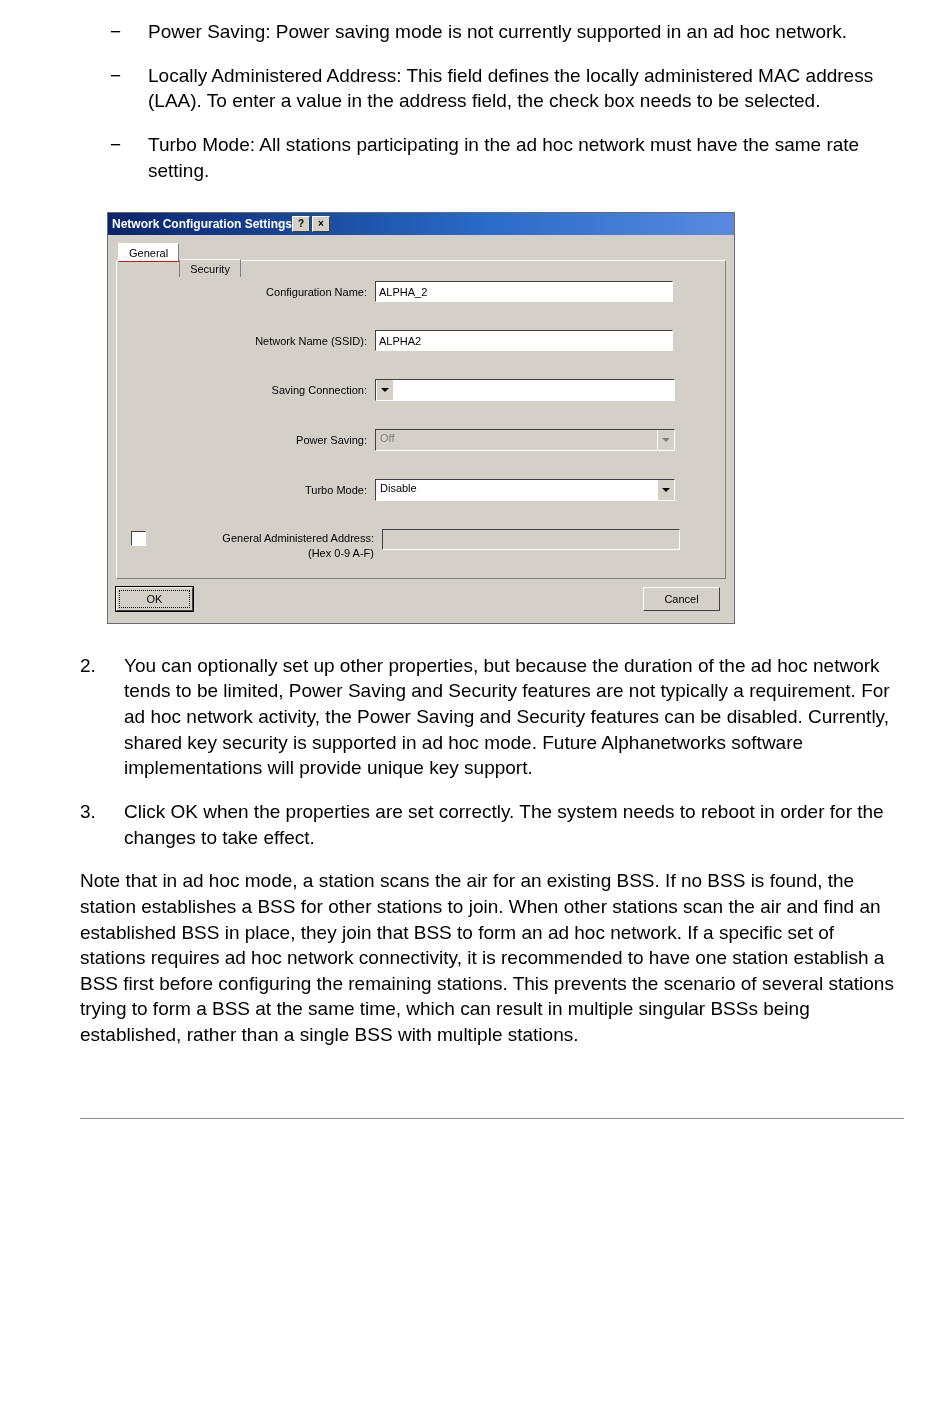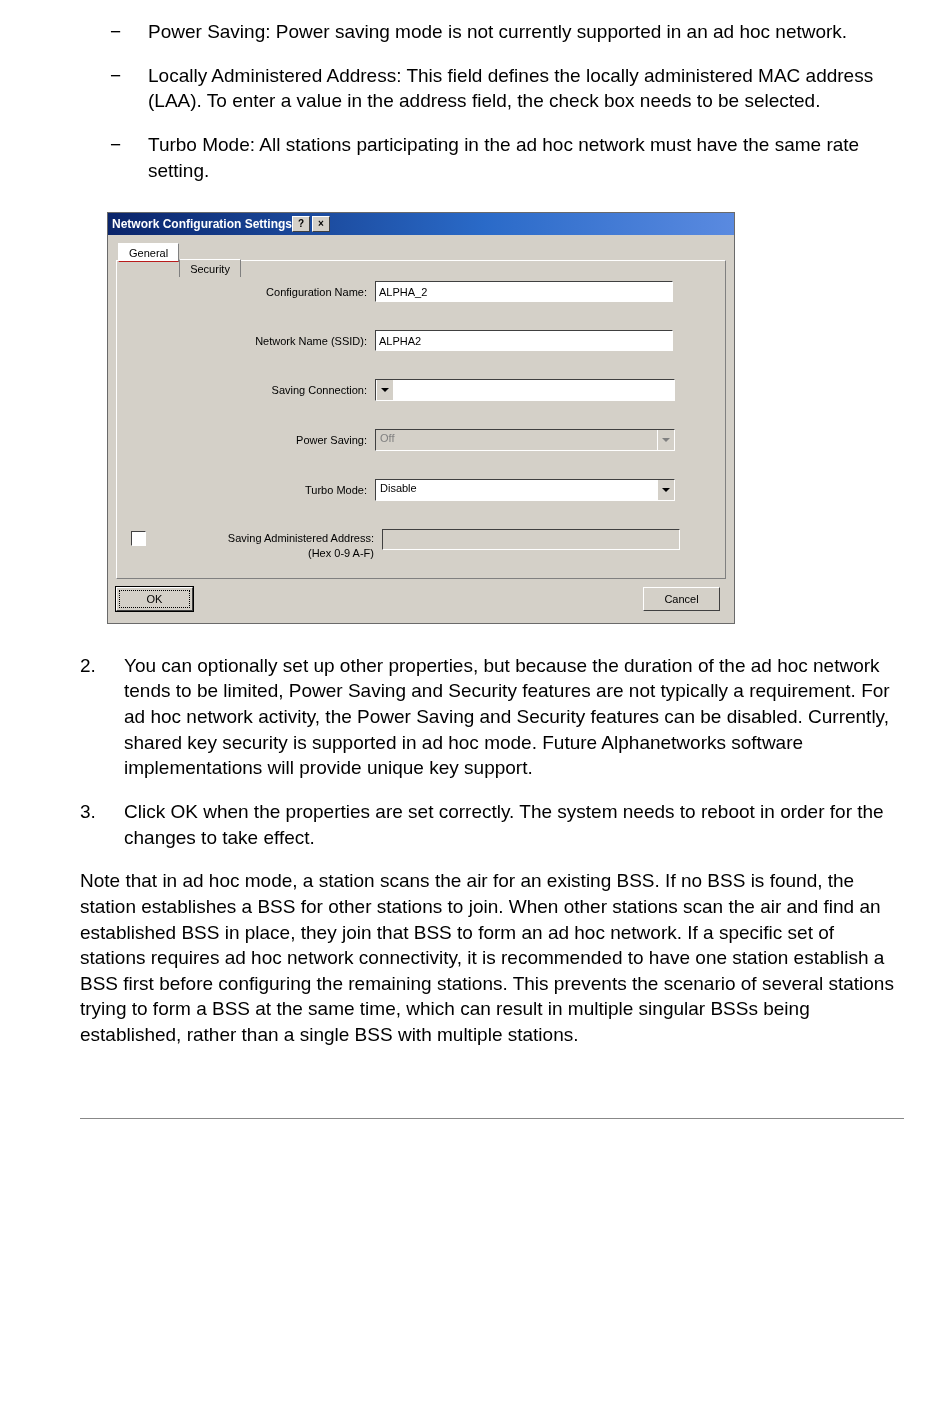--- a/index.html
+++ b/index.html
@@ -318,21 +318,21 @@
               <div class="combo-text">Disable</div>
               <div class="combo-btn"></div>
             </div>
           </div>
         </div>
 
         <div class="laa-row">
           <div class="laa-left">
             <span class="checkbox"></span>
             <div class="lbl2">
-              <span>Saving Administered Address:</span><br>
+              <span>General Administered Address:</span><br>
               <span>(Hex 0-9 A-F)</span>
             </div>
           </div>
           <div class="ctrl">
             <input class="text-input disabled" disabled="" value="" style="">
           </div>
         </div>
 
       </div>
 

